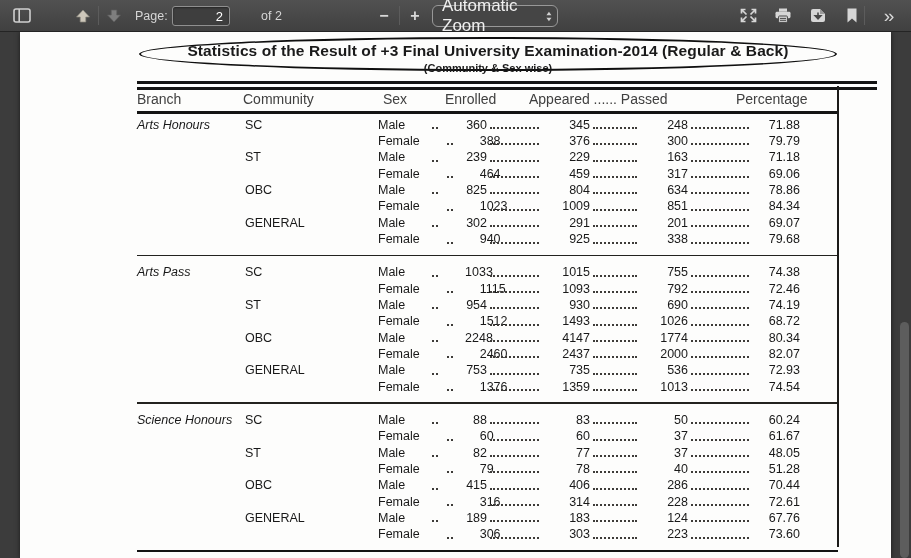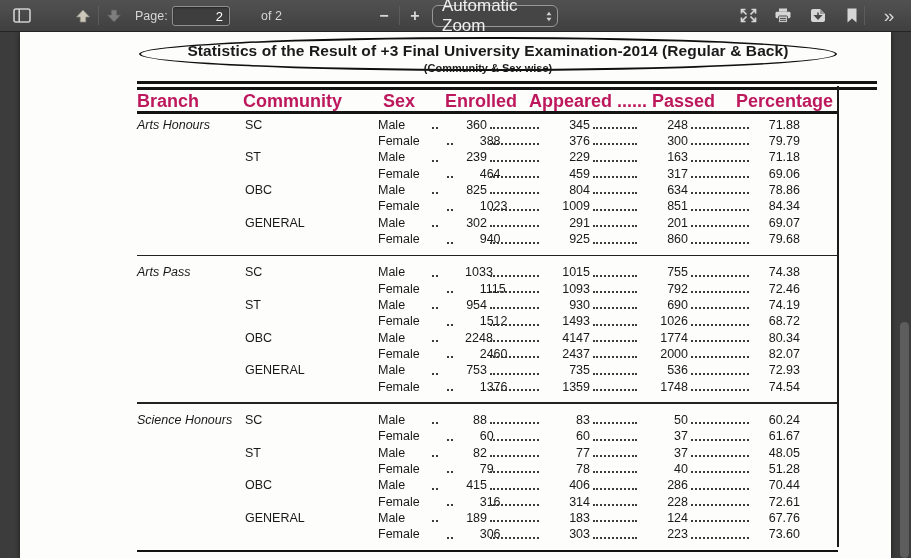--- a/index.html
+++ b/index.html
@@ -44,21 +44,21 @@
 
   
   .title-ellipse { position:absolute; left:119px; top:5px; width:698px; height:34px; border:2px solid #0f0f0f; border-radius:50%; }
   .doc-title { position:absolute; left:119px; top:10px; width:698px; text-align:center; font-size:15.5px; font-weight:bold; letter-spacing:.1px; }
   .doc-subtitle { position:absolute; left:119px; top:30px; width:698px; text-align:center; font-size:11px; font-weight:bold; }
 
   .double-rule { position:absolute; left:117px; top:49px; width:740px; height:9px; border-top:3px solid #141414; border-bottom:3px solid #141414; }
 
   
   .content { position:absolute; left:117px; top:57px; width:740px; }
-  .thead { position:relative; height:20px; font-size:18px; font-weight:bold; color:#be185d; }
+  .thead { position:relative; height:20px; font-size:14px; font-weight:normal; color:#404040; }
   .thead span { position:absolute; top:2px; white-space:nowrap; }
   .h-branch { left:0; } .h-community { left:106px; } .h-sex { left:246px; }
   .h-enrolled { left:308px; } .h-appeared-passed { left:392px; } .h-percentage { left:599px; }
   .thead-rule { width:701px; height:2.5px; background:#141414; margin-top:2px; }
 
   .section { padding-top:3px; }
   .section + .section { padding-top:8px; }
   .sec-divider { width:701px; height:1.5px; background:#23221f; margin-top:7px; }
   .sec-divider.thick { height:2.5px; background:#141414; }
 
@@ -330,21 +330,21 @@
                 <div>Female</div>
                 <div class="leader"></div>
                 <div class="num">940</div>
               </div>
               <div class="grp g2">
                 <div class="leader"></div>
                 <div class="num">925</div>
               </div>
               <div class="grp g3">
                 <div class="leader"></div>
-                <div class="num">860</div>
+                <div class="num">338</div>
               </div>
               <div class="grp g4">
                 <div class="leader"></div>
                 <div class="num">79.68</div>
               </div>
             </div>
             <div class="sec-divider"></div>
           </div>
           <div class="section">
             <div class="row">
@@ -501,21 +501,21 @@
                 <div>Female</div>
                 <div class="leader"></div>
                 <div class="num">1376</div>
               </div>
               <div class="grp g2">
                 <div class="leader"></div>
                 <div class="num">1359</div>
               </div>
               <div class="grp g3">
                 <div class="leader"></div>
-                <div class="num">1748</div>
+                <div class="num">1013</div>
               </div>
               <div class="grp g4">
                 <div class="leader"></div>
                 <div class="num">74.54</div>
               </div>
             </div>
             <div class="sec-divider"></div>
           </div>
           <div class="section">
             <div class="row">

